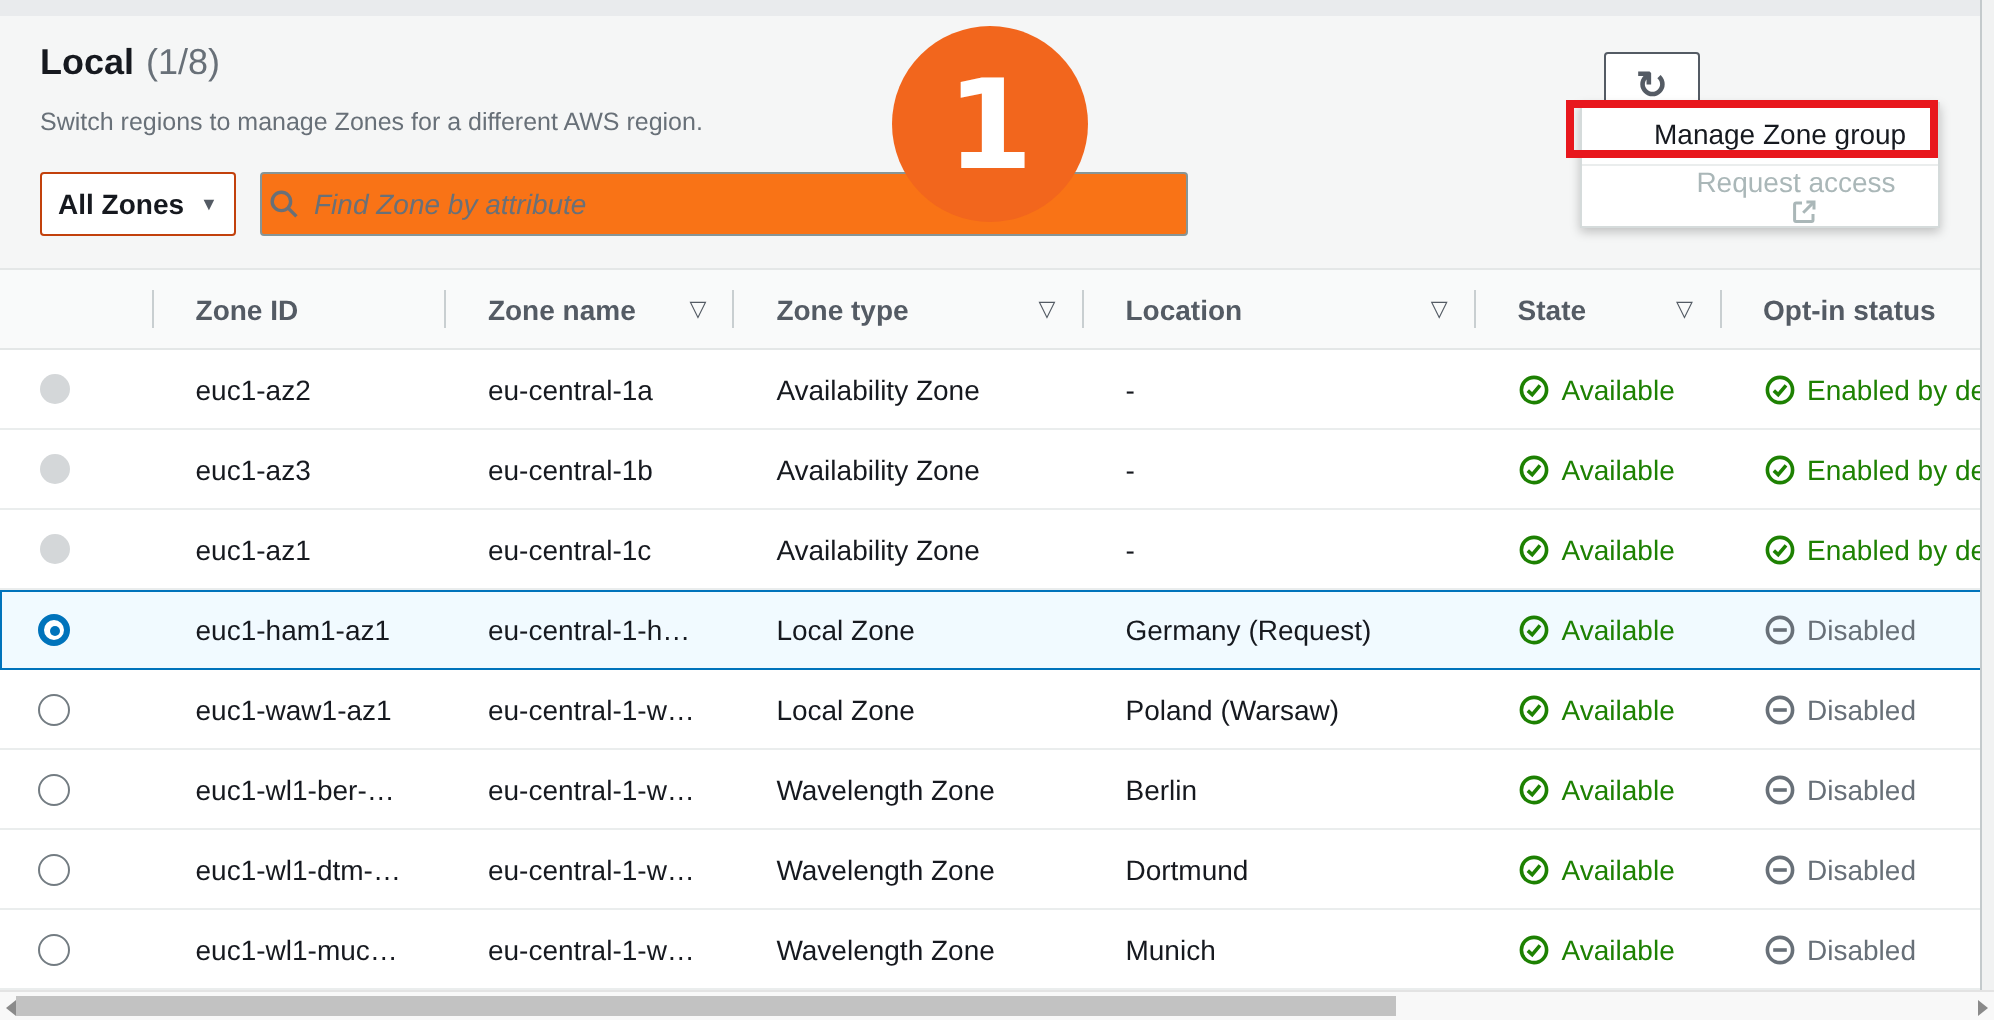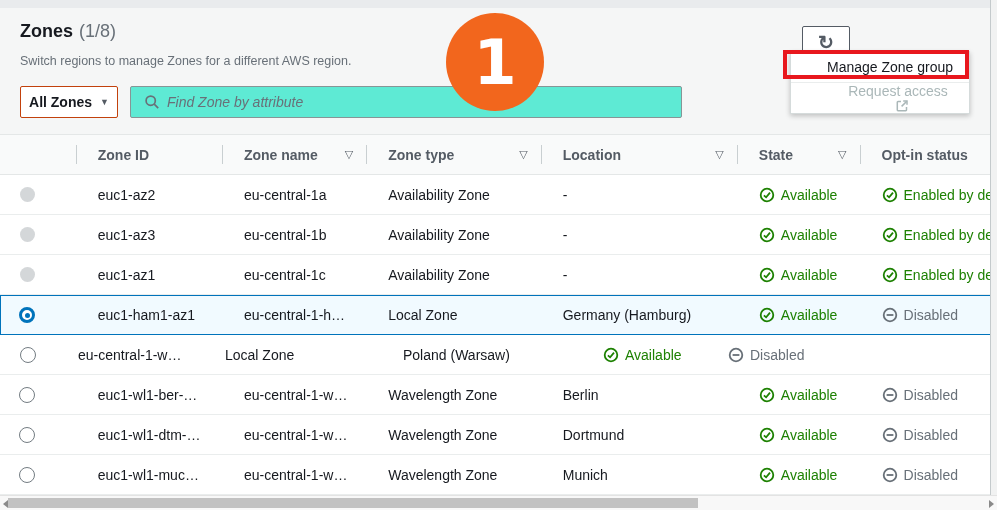--- a/index.html
+++ b/index.html
@@ -13,22 +13,22 @@
   .title-row{position:absolute;left:20px;top:13px;font-size:18px;white-space:nowrap;}
   .title-row .t{font-weight:bold;color:#16191f;}
   .title-row .c{color:#687078;margin-left:6px;font-weight:normal;}
   .subtitle{position:absolute;left:20px;top:46px;font-size:12.5px;color:#687078;}
 
   .zones-filter{position:absolute;left:20px;top:78px;height:32px;width:98px;background:#fff;
     border:1px solid #c2410c;border-radius:2px;display:flex;align-items:center;justify-content:center;
     gap:8px;font-size:14px;font-weight:bold;color:#16191f;cursor:pointer;box-sizing:border-box;}
   .zones-filter .caret{font-size:9px;color:#545b64;}
 
-  .search-box{position:absolute;left:130px;top:78px;width:552px;height:32px;background:#5eead4;
-    border:1px solid #879596;border-radius:2px;display:flex;align-items:center;box-sizing:border-box;padding-left:13px;}
+  .search-box{position:absolute;left:130px;top:78px;width:464px;height:32px;background:#f97316;
+    border:1px solid #879596;border-radius:2px;display:flex;align-items:center;box-sizing:border-box;padding-left:3px;}
   .search-box svg{flex:0 0 auto;}
   .search-box input{border:none;outline:none;background:transparent;flex:1;height:100%;
     font-size:14px;color:#16191f;padding-left:7px;font-family:"Liberation Sans",sans-serif;}
   .search-box input::placeholder{color:#697078;font-style:italic;}
 
   .btn{position:absolute;top:18px;background:#fff;border:1px solid #545b64;border-radius:2px;
     display:flex;align-items:center;justify-content:center;box-sizing:border-box;cursor:pointer;}
   .refresh-btn{left:802px;width:48px;height:33px;font-size:19px;color:#545b64;font-weight:bold;}
   .actions-btn{left:858px;width:114px;height:33px;gap:9px;font-size:14px;font-weight:bold;color:#545b64;}
   .actions-btn .caret{font-size:9px;}
@@ -81,21 +81,21 @@
   .sarrow.left{left:3px;border-right:5px solid #8a8a8a;}
   .sarrow.right{right:3px;border-left:5px solid #8a8a8a;}
 </style>
 </head>
 <body>
 
 <div class="topstrip"></div>
 
 <div class="panel-header">
   <div class="title-row">
-    <span class="t">Zones</span><span class="c">(1/8)</span>
+    <span class="t">Local</span><span class="c">(1/8)</span>
   </div>
   <div class="subtitle">Switch regions to manage Zones for a different AWS region.</div>
 
   <div class="zones-filter">
     <span>All Zones</span>
     <span class="caret">▼</span>
   </div>
 
   <div class="search-box">
     <svg width="16" height="16" viewBox="0 0 16 16">
@@ -227,40 +227,41 @@
             <span>Enabled by default</span>
           </div>
         </div>
         <div class="row selected">
           <div class="cell c0">
             <span class="radio selected"></span>
           </div>
           <div class="cell c1">euc1-ham1-az1</div>
           <div class="cell c2">eu-central-1-h…</div>
           <div class="cell c3">Local Zone</div>
-          <div class="cell c4">Germany (Hamburg)</div>
+          <div class="cell c4">Germany (Request)</div>
           <div class="cell c5 green">
             <svg width="16" height="16" viewBox="0 0 16 16">
               <circle cx="8" cy="8" r="6.3" fill="none" stroke="#1d8102" stroke-width="1.8"></circle>
               <polyline points="4.9,8.3 7.1,10.3 11,5.7" fill="none" stroke="#1d8102" stroke-width="1.8"></polyline>
             </svg>
             <span>Available</span>
           </div>
           <div class="cell c6 gray">
             <svg width="16" height="16" viewBox="0 0 16 16">
               <circle cx="8" cy="8" r="6.3" fill="none" stroke="#687078" stroke-width="1.8"></circle>
               <line x1="4.6" y1="8" x2="11.4" y2="8" stroke="#687078" stroke-width="1.8"></line>
             </svg>
             <span>Disabled</span>
           </div>
         </div>
         <div class="row">
           <div class="cell c0">
             <span class="radio unselected"></span>
           </div>
+          <div class="cell c1">euc1-waw1-az1</div>
           <div class="cell c2">eu-central-1-w…</div>
           <div class="cell c3">Local Zone</div>
           <div class="cell c4">Poland (Warsaw)</div>
           <div class="cell c5 green">
             <svg width="16" height="16" viewBox="0 0 16 16">
               <circle cx="8" cy="8" r="6.3" fill="none" stroke="#1d8102" stroke-width="1.8"></circle>
               <polyline points="4.9,8.3 7.1,10.3 11,5.7" fill="none" stroke="#1d8102" stroke-width="1.8"></polyline>
             </svg>
             <span>Available</span>
           </div>

